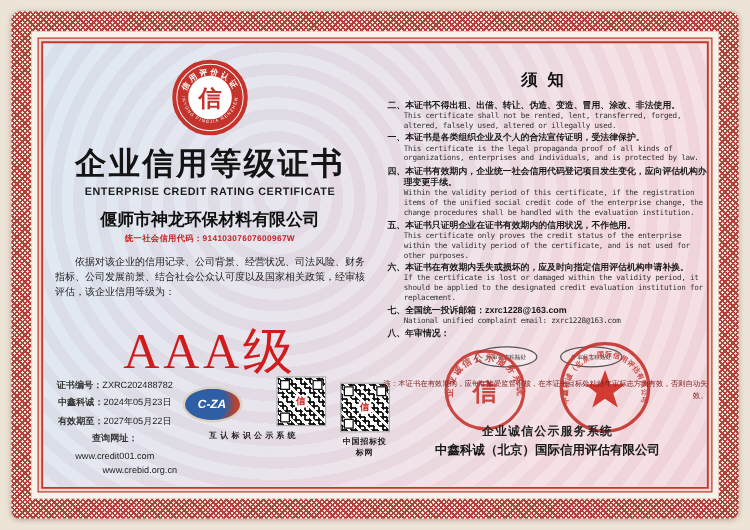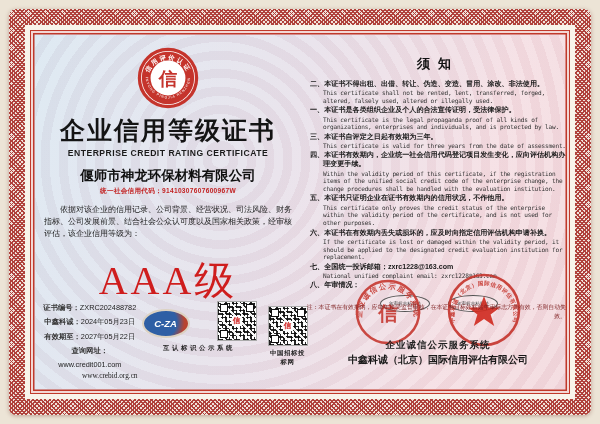--- a/index.html
+++ b/index.html
@@ -29,21 +29,21 @@
   .company{margin-top:9px;font-family:"Liberation Serif","DejaVu Serif",serif;
            font-weight:bold;font-size:13.5px;color:#101010;}
   .credit-code{margin-top:2px;font-size:6.6px;color:#c32222;font-weight:bold;letter-spacing:.3px;}
   .body-par{margin:8px 10px 0;font-size:8px;line-height:1.5;text-align:justify;
             text-indent:2em;color:#222;}
   .rating{margin-top:13px;font-family:"Liberation Serif","DejaVu Serif",serif;
           font-weight:normal;font-size:40px;color:#cf1d1d;letter-spacing:3px;}
   .bottom-block{position:absolute;left:8px;right:0;bottom:9px;display:flex;align-items:flex-start;}
   .info-col{width:124px;text-align:center;font-size:7.3px;color:#222;line-height:1.95;}
   .info-row .lab{font-weight:bold;color:#333;}
-  .www2{margin-left:40px;line-height:1.2;font-family:Liberation Serif, serif;}
+  .www2{margin-left:40px;line-height:1.2;}
   .mutual{display:flex;flex-direction:column;align-items:center;margin-left:4px;}
   .mutual-row{display:flex;align-items:center;gap:27px;}
   .cza{width:44px;height:25px;border-radius:50%;
        background:radial-gradient(circle at 38% 45%,#2e5fa5 52%,#b8432f 78%);
        color:#fff;font-weight:bold;font-style:italic;font-size:9.5px;
        display:flex;align-items:center;justify-content:center;
        border:2px solid #dcd2c2;margin-top:5px;}
   .qr{width:38px;height:38px;background:#fff;border:1px solid #aaa;position:relative;
       background-image:
         repeating-linear-gradient(45deg,rgba(255,255,255,0) 0 4px,rgba(255,255,255,.95) 4px 6px),
@@ -159,24 +159,20 @@
     <div class="notice-list">
       <div class="notice-item">
         <div class="n-cn">二、本证书不得出租、出借、转让、伪造、变造、冒用、涂改、非法使用。</div>
         <div class="n-en">This certificate shall not be rented, lent, transferred, forged, altered, falsely used, altered or illegally used.</div>
       </div>
       <div class="notice-item">
         <div class="n-cn">一、本证书是各类组织企业及个人的合法宣传证明，受法律保护。</div>
         <div class="n-en">This certificate is the legal propaganda proof of all kinds of organizations, enterprises and individuals, and is protected by law.</div>
       </div>
       <div class="notice-item">
-        <div class="n-cn">三、本证书自评定之日起有效期为三年。</div>
-        <div class="n-en">This certificate is valid for three years from the date of assessment.</div>
-      </div>
-      <div class="notice-item">
         <div class="n-cn">四、本证书有效期内，企业统一社会信用代码登记项目发生变化，应向评估机构办理变更手续。</div>
         <div class="n-en">Within the validity period of this certificate, if the registration items of the unified social credit code of the enterprise change, the change procedures shall be handled with the evaluation institution.</div>
       </div>
       <div class="notice-item">
         <div class="n-cn">五、本证书只证明企业在证书有效期内的信用状况，不作他用。</div>
         <div class="n-en">This certificate only proves the credit status of the enterprise within the validity period of the certificate, and is not used for other purposes.</div>
       </div>
       <div class="notice-item">
         <div class="n-cn">六、本证书在有效期内丢失或损坏的，应及时向指定信用评估机构申请补换。</div>
         <div class="n-en">If the certificate is lost or damaged within the validity period, it should be applied to the designated credit evaluation institution for replacement.</div>

